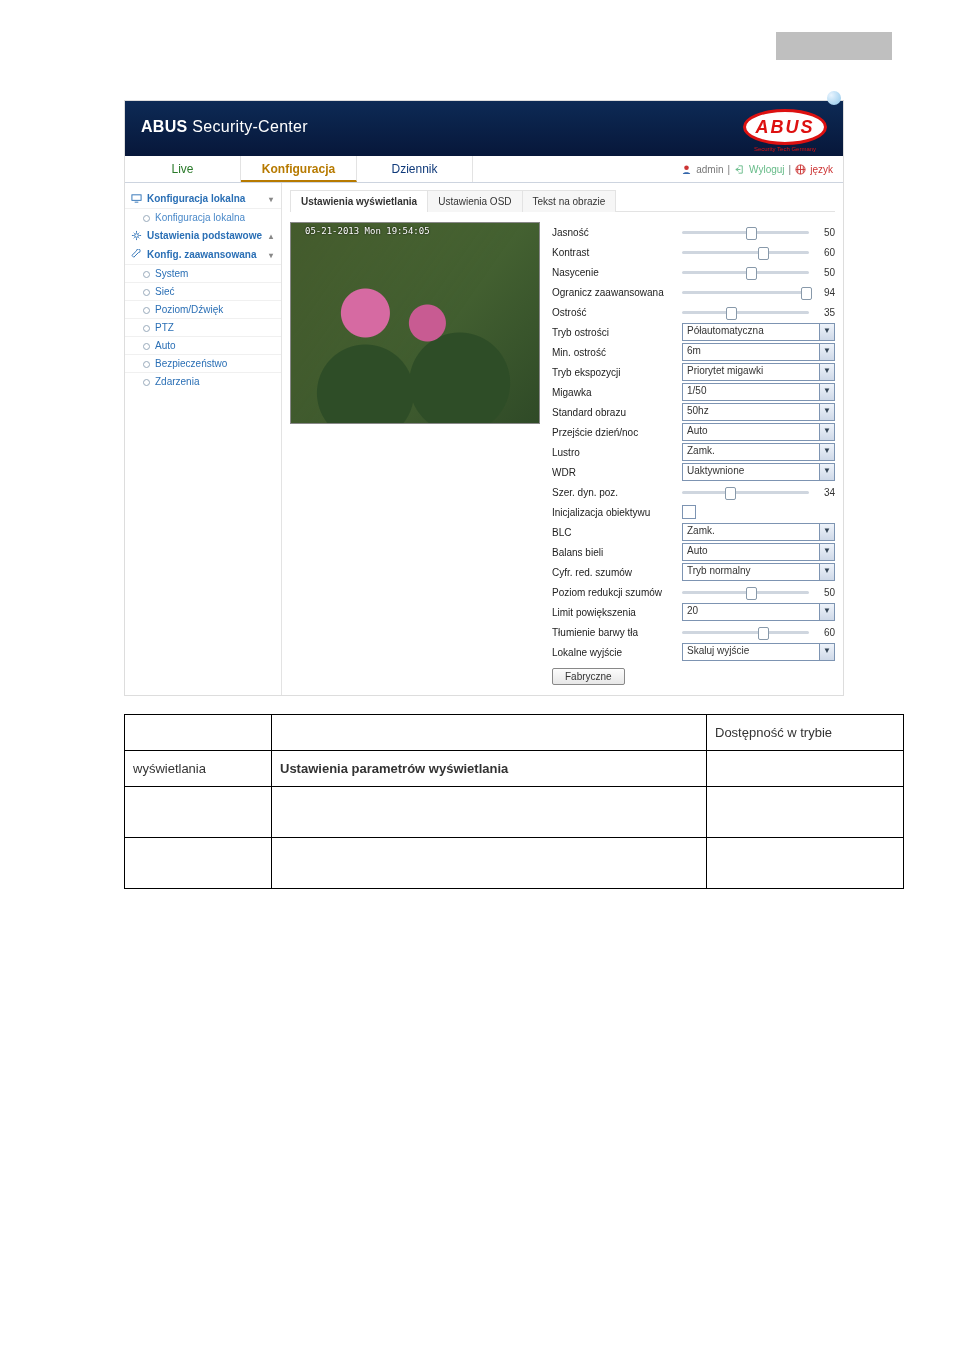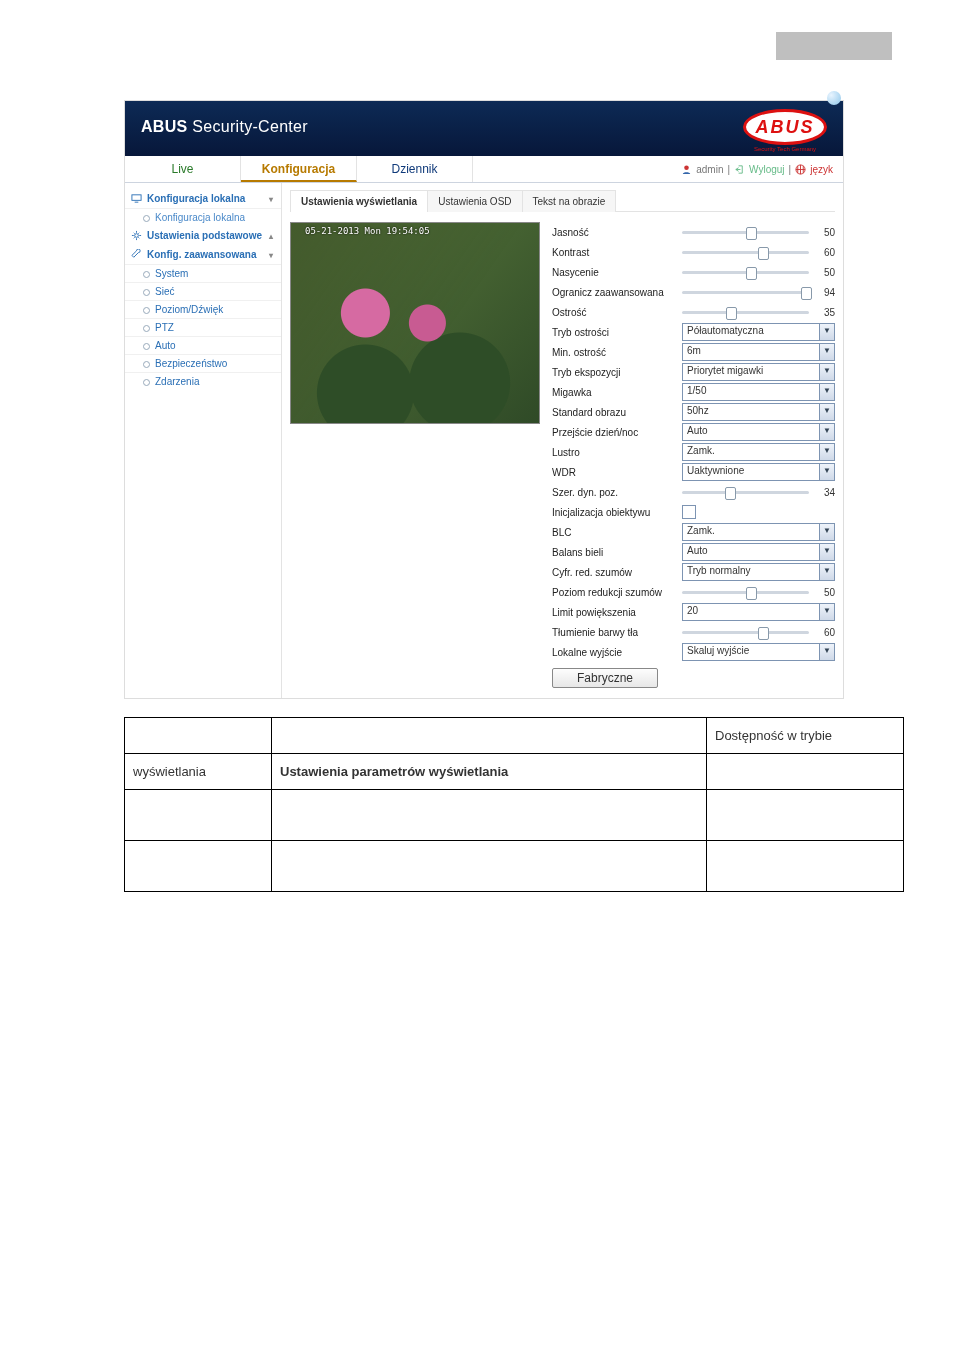--- a/index.html
+++ b/index.html
@@ -50,21 +50,21 @@
   .row{display:flex;align-items:center;height:20px}
   .row .lab{width:130px;color:#222}
   .row .ctl{flex:1;display:flex;align-items:center;gap:6px}
   .slider{flex:1;height:3px;background:#cfd6df;position:relative;border-radius:2px}
   .slider .knob{position:absolute;top:-4px;width:9px;height:11px;background:#fff;border:1px solid #89a;border-radius:2px}
   .val{width:20px;text-align:right;color:#333}
   .sel{flex:1;display:flex;border:1px solid #7d94b2;height:16px;background:#fff}
   .sel span{flex:1;padding:1px 4px;color:#333}
   .sel .dd{width:14px;border-left:1px solid #7d94b2;background:linear-gradient(#eef3fa,#cfd9e8);text-align:center;font-size:8px;color:#345;line-height:14px}
   .chk{width:12px;height:12px;border:1px solid #7d94b2;background:#fff}
-  .btn{display:inline-block;border:1px solid #888;background:linear-gradient(#fdfdfd,#e7e7e7);padding:2px 24px;border-radius:2px;margin-top:6px;cursor:pointer;font-size:12px}
+  .btn{display:inline-block;border:1px solid #888;background:linear-gradient(#fdfdfd,#e7e7e7);padding:2px 12px;border-radius:2px;margin-top:6px;cursor:pointer;font-size:10px}
   
   .doct{width:780px;margin:0 0 0 124px;border-collapse:collapse;font-size:13px}
   .doct td,.doct th{border:1px solid #000;padding:10px 8px;vertical-align:top;text-align:left;font-weight:bold}
   .doct .h{font-weight:normal}
   .doct td.e{height:30px}
 </style>
 </head>
 <body>
 
 <div class="page">

